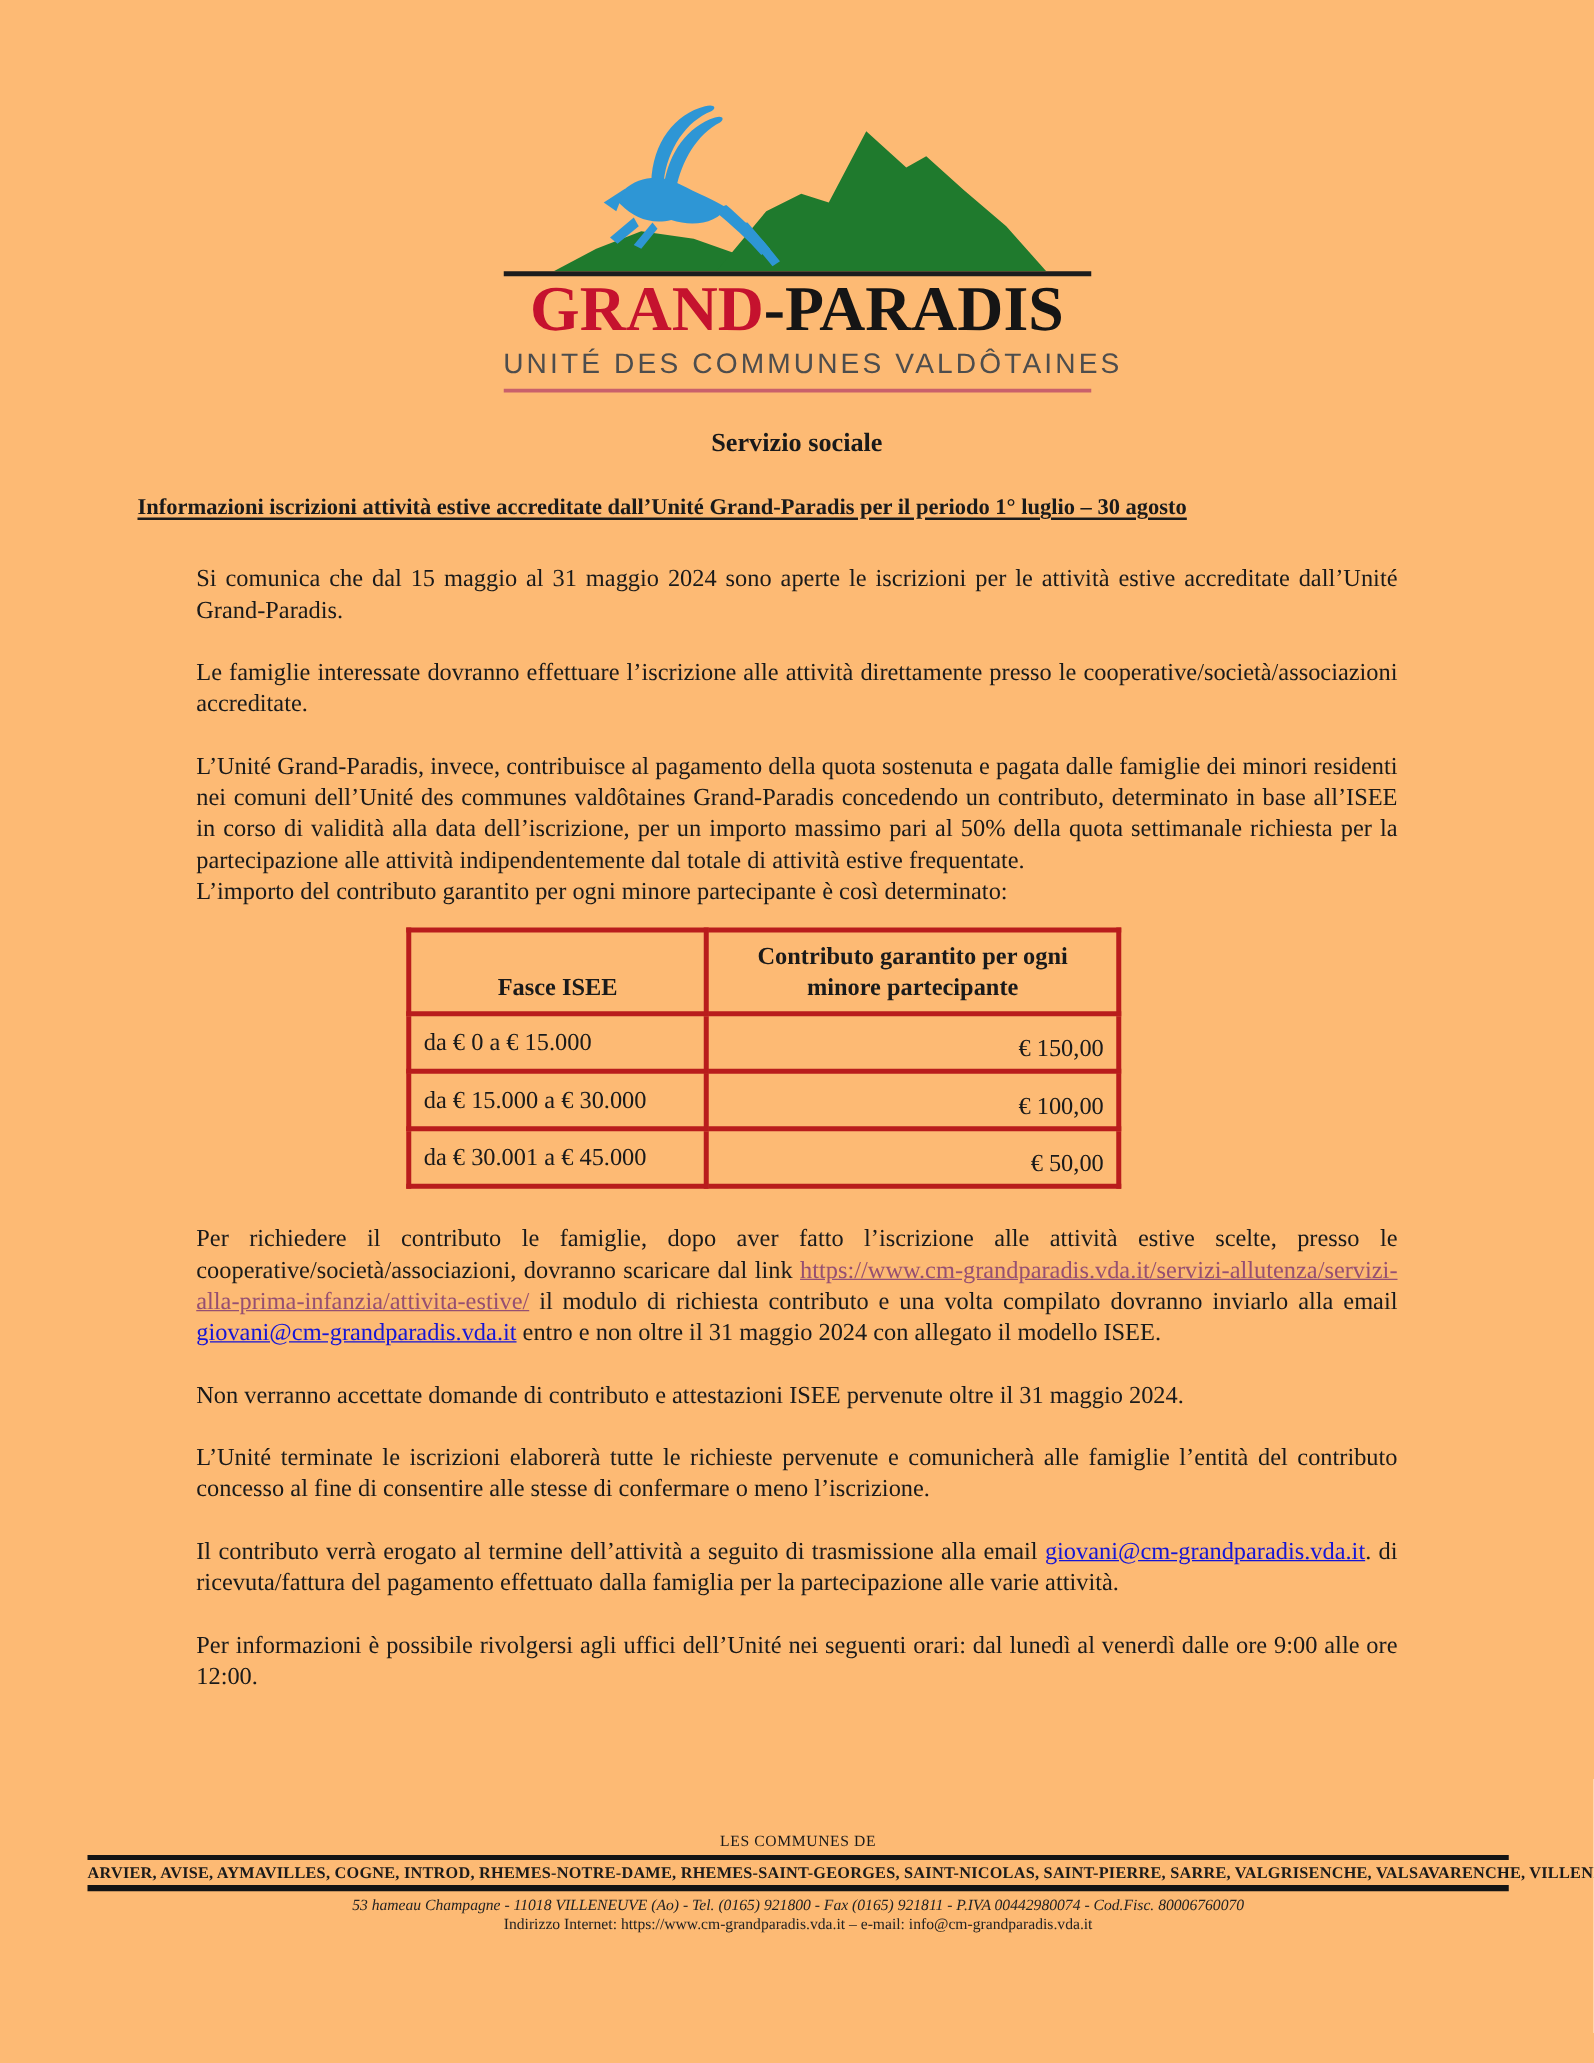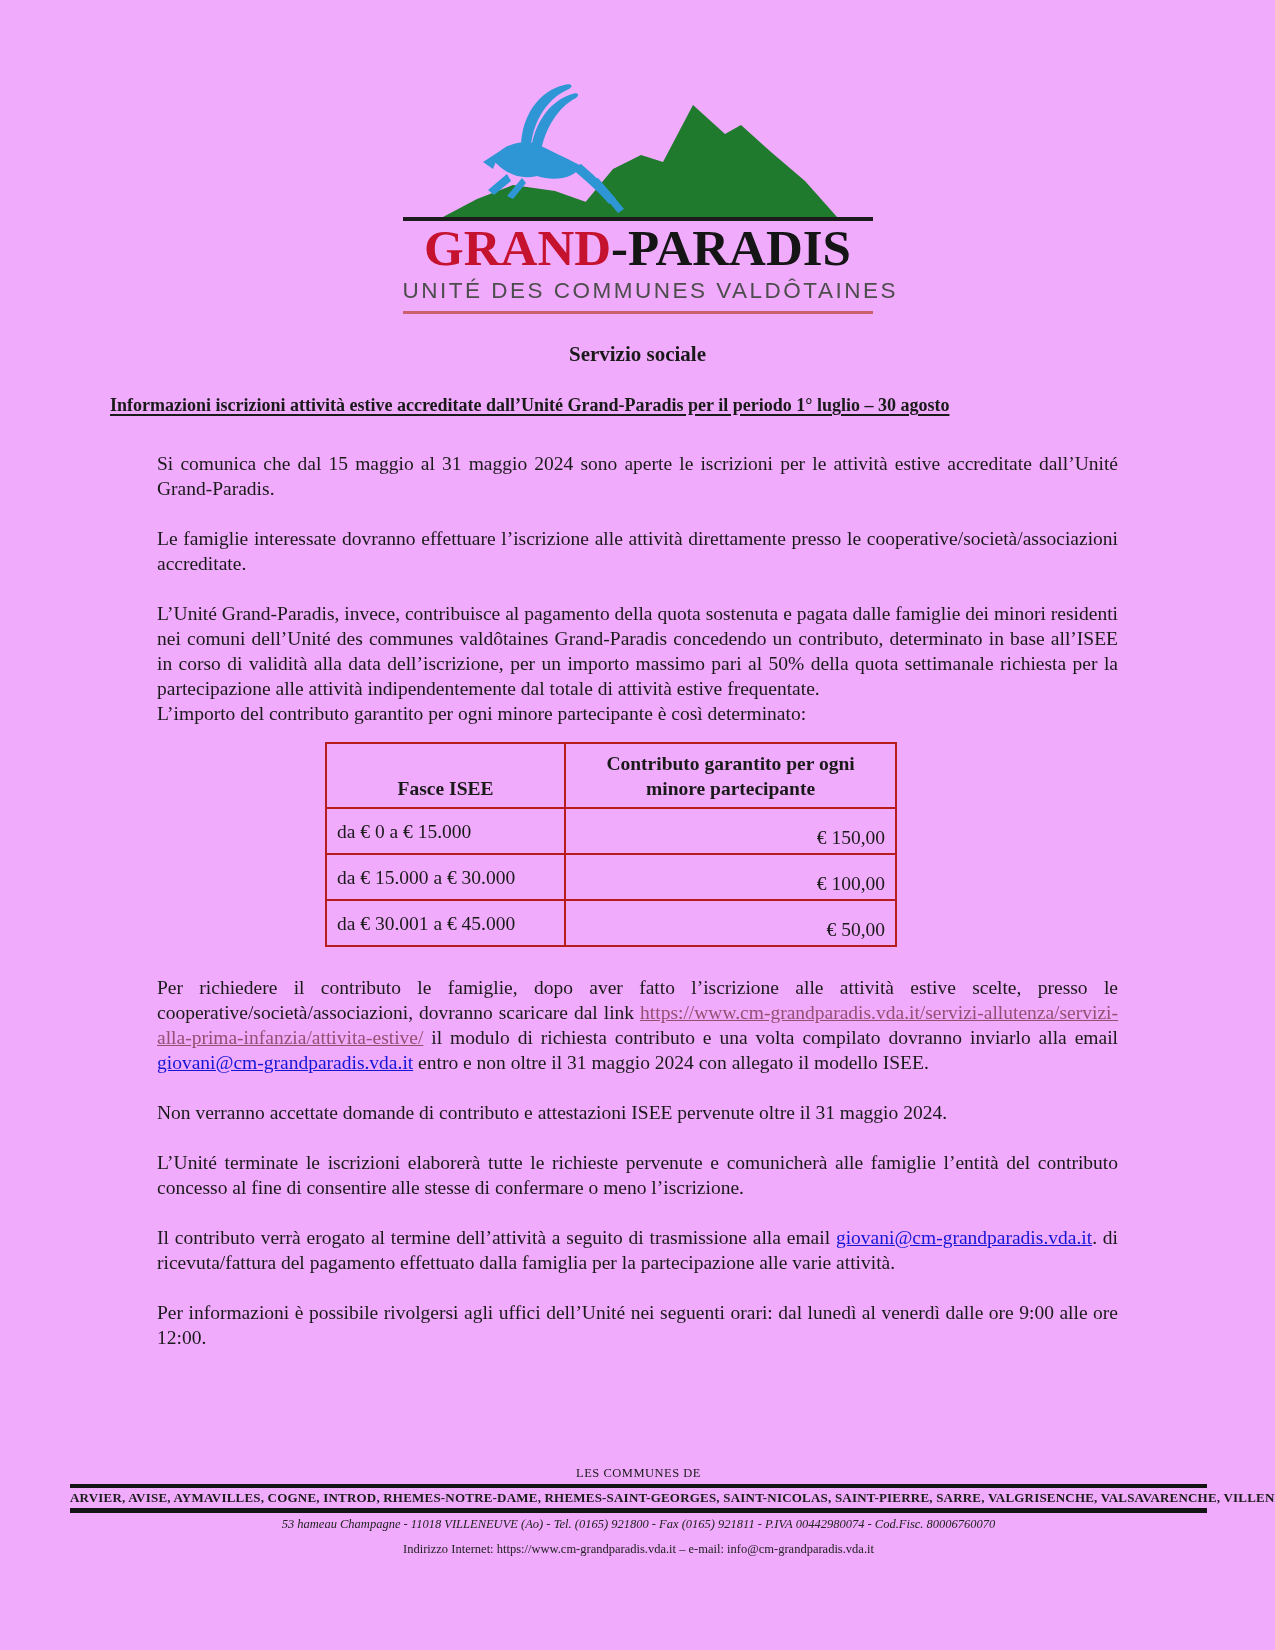--- a/index.html
+++ b/index.html
@@ -2,21 +2,21 @@
 <html><head>
 <meta charset="utf-8">
 <style>
   * { margin: 0; padding: 0; box-sizing: border-box; }
   html, body { background: #ffffff; }
   .page {
     position: relative;
     width: 1275px;
     height: 1650px;
     margin: 0 auto;
-    background: #f0abfc;
+    background: #fdba74;
     font-family: "Liberation Serif", serif;
     color: #1a1a1a;
     overflow: hidden;
   }
   
   .logo-block {
     width: 470px;
     margin: 82px auto 0 auto;
     text-align: center;
   }
@@ -81,21 +81,21 @@
   }
 
   
   .isee-table {
     border-collapse: collapse;
     margin: 16px 0 28px 168px;
     width: 572px;
     font-size: 19.5px;
   }
   .isee-table th, .isee-table td {
-    border: 2px solid #b91c1c;
+    border: 4px solid #b91c1c;
     padding: 3px 10px;
   }
   .isee-table th {
     font-weight: bold;
     text-align: center;
     line-height: 1.25;
   }
   .isee-table th.col-fasce { width: 240px; vertical-align: bottom; padding-bottom: 6px; }
   .isee-table th.col-contrib { width: 332px; vertical-align: middle; padding-top: 8px; padding-bottom: 6px; }
   .isee-table td.range { text-align: left; height: 34px; }
@@ -114,21 +114,21 @@
   .footer .rule-1 { height: 4px; background: #141414; margin-top: 3px; }
   .footer .communes-list {
     font-size: 13px;
     font-weight: bold;
     letter-spacing: 0.2px;
     margin-top: 2px;
     white-space: nowrap;
   }
   .footer .rule-2 { height: 5px; background: #141414; margin-top: 2px; }
   .footer .address-line { font-size: 12.5px; margin-top: 4px; color: #222; font-style: italic; }
-  .footer .internet-line { font-size: 12.5px; margin-top: 10px; color: #222; }
+  .footer .internet-line { font-size: 12.5px; margin-top: 0; color: #222; }
 </style>
 </head>
 <body>
 
 <div class="page">
 
   <div class="logo-block">
     <svg class="logo-art" viewBox="0 0 470 135" aria-hidden="true">
 
       <polygon points="40,135 74,117 110,103 152,109 186,121 198,135" fill="#1f7a2d"></polygon>

